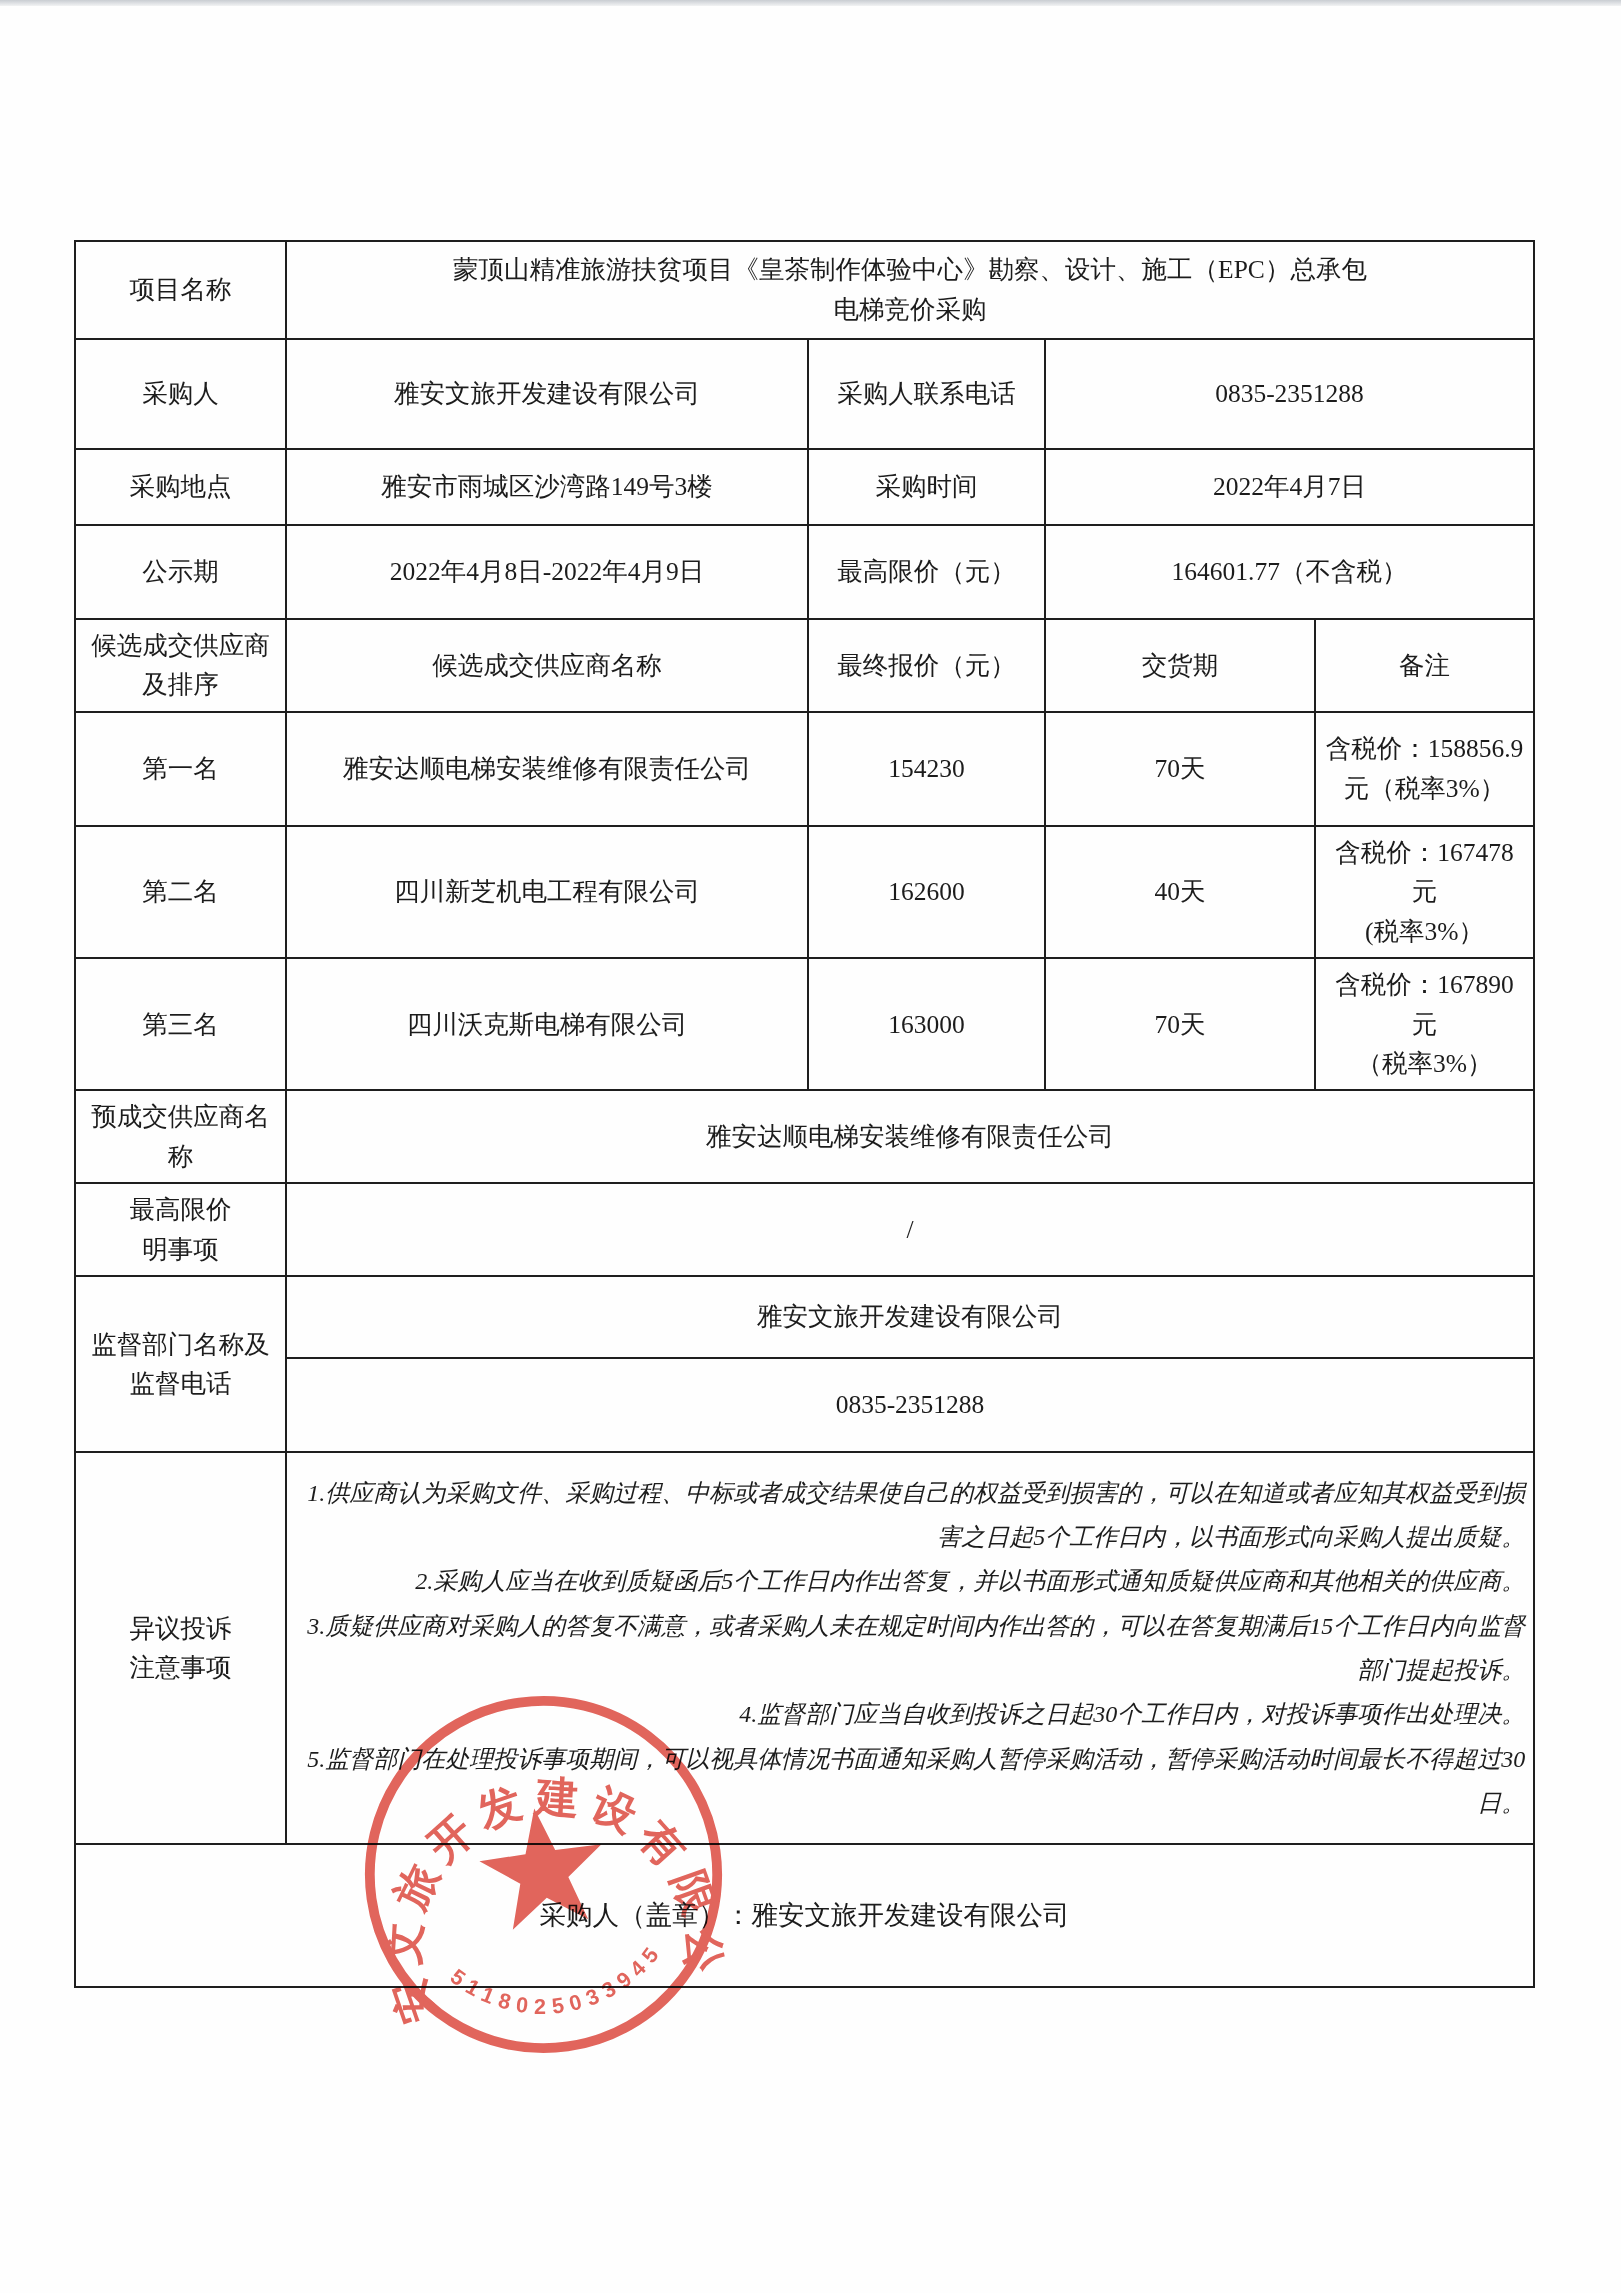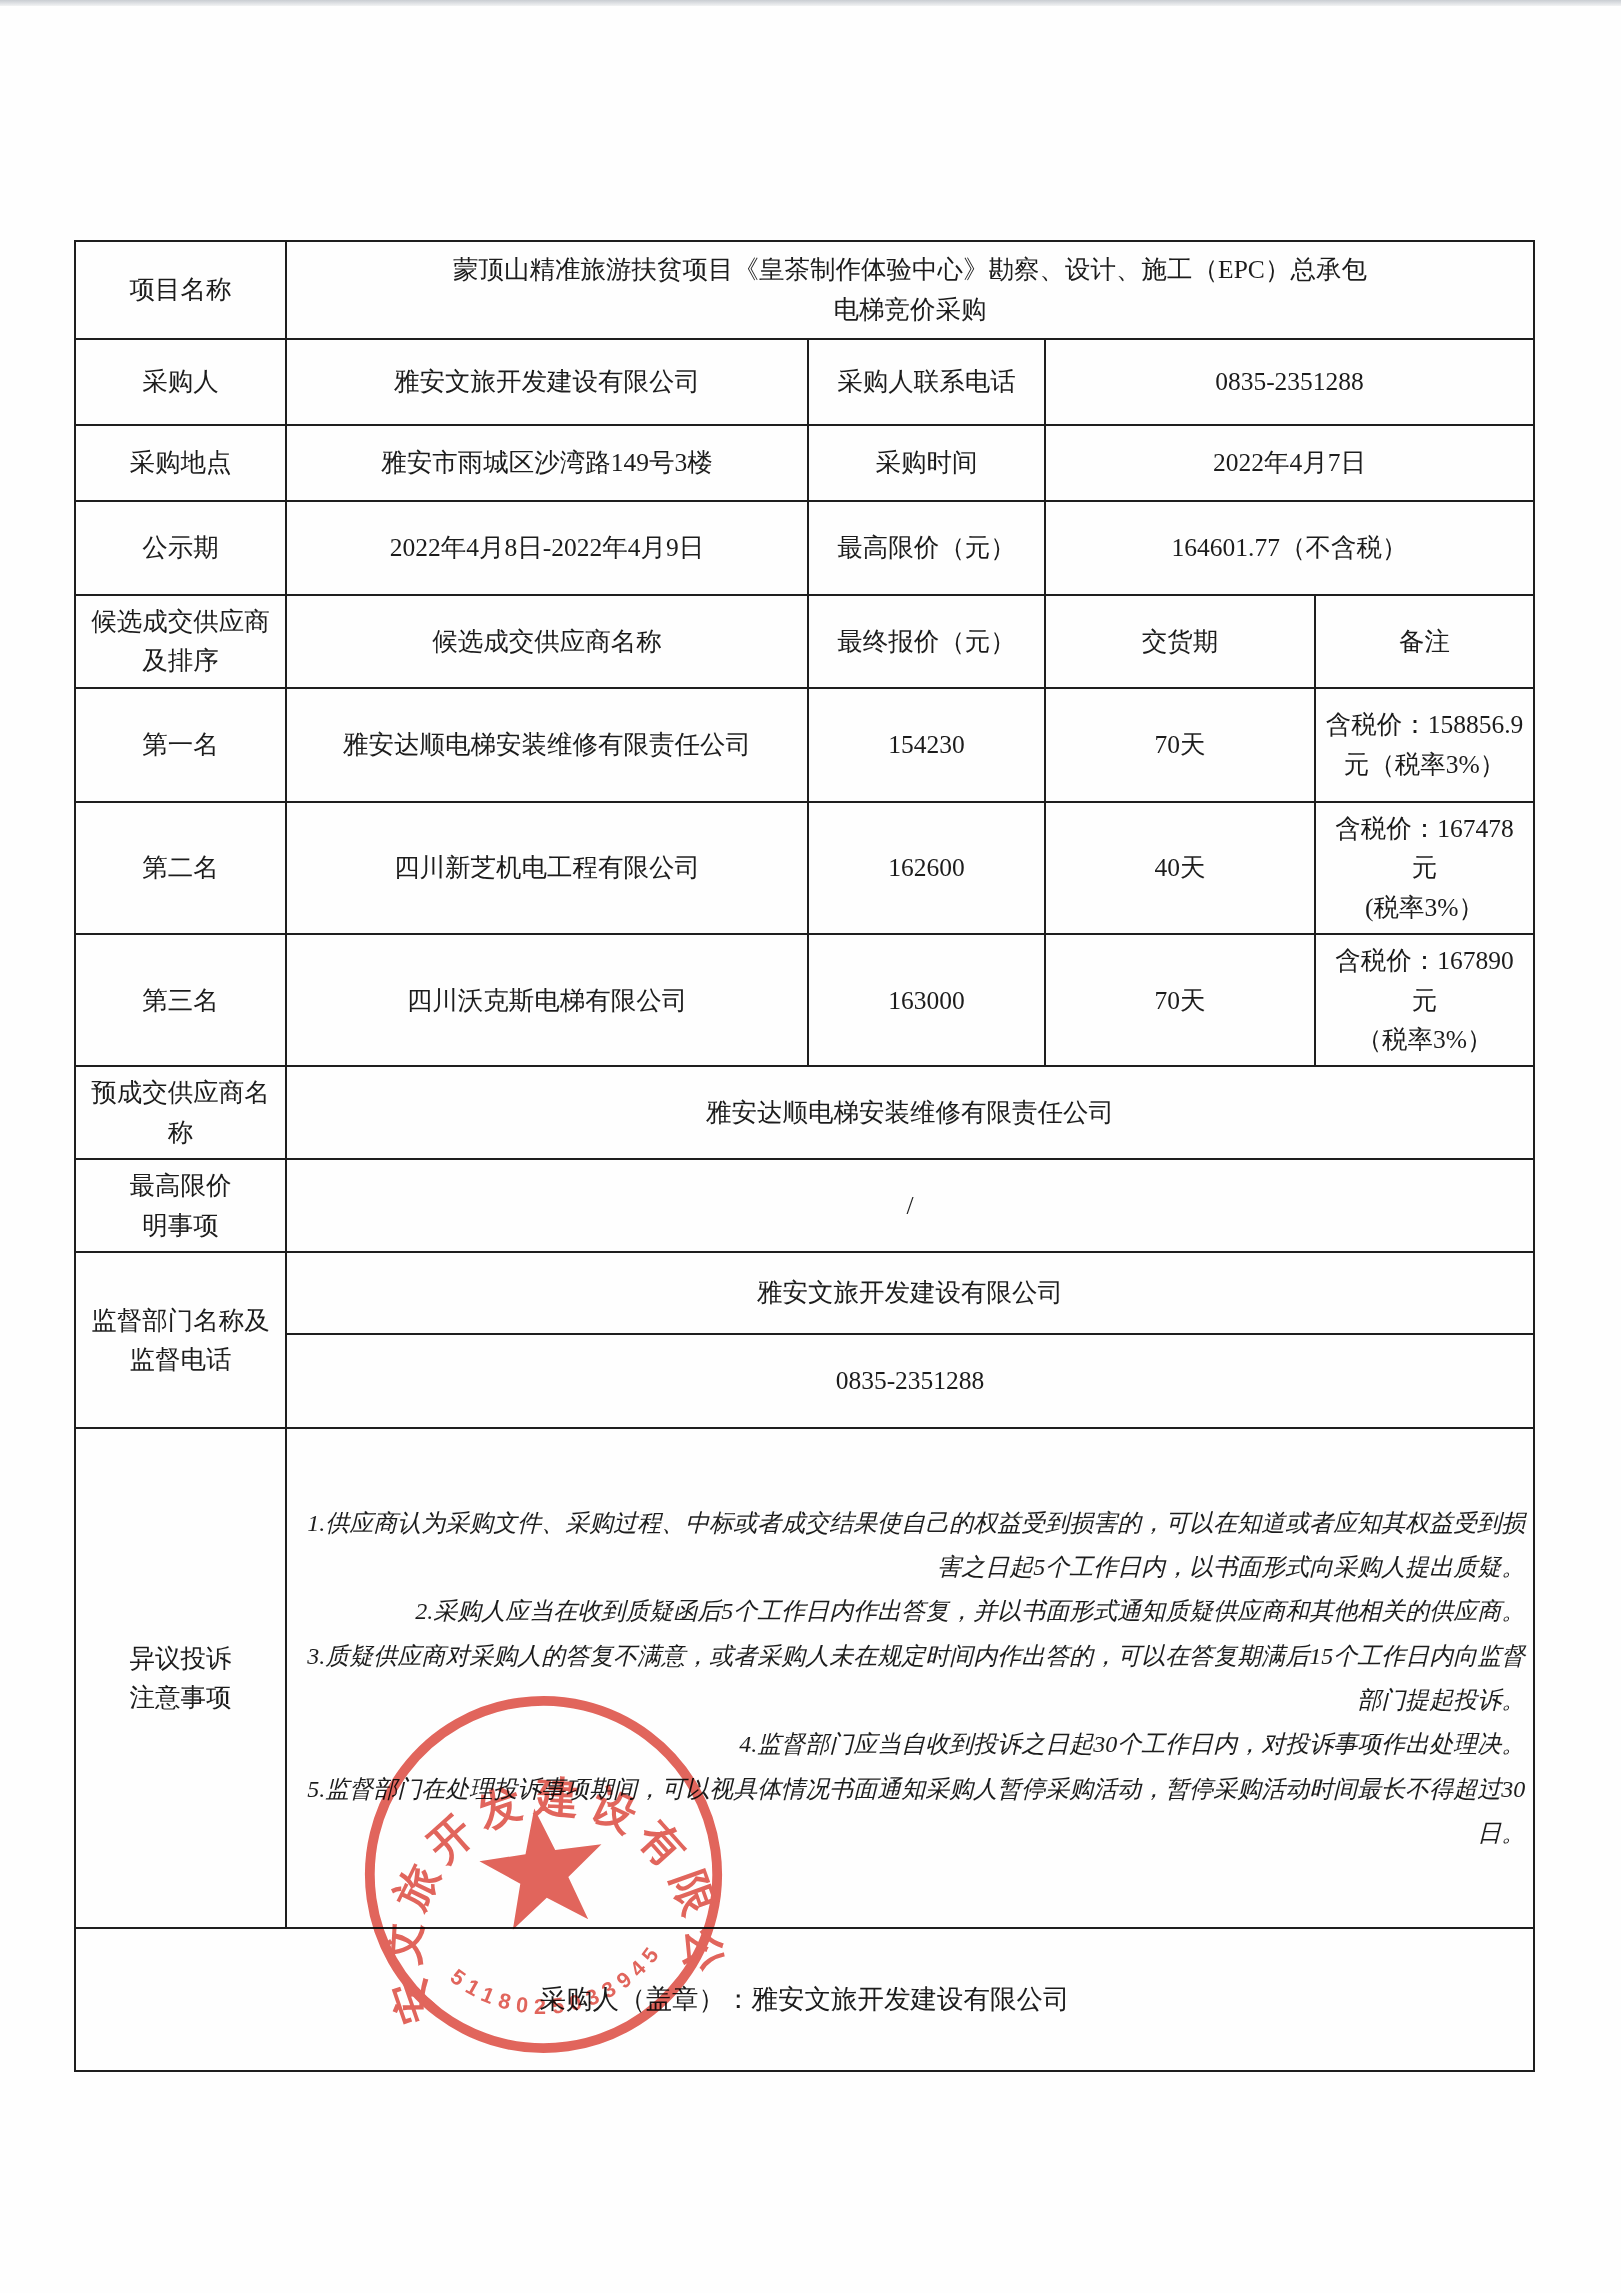--- a/index.html
+++ b/index.html
@@ -60,21 +60,21 @@
     </colgroup>
 
     <tbody>
         <tr>
       <td style="height:98px" class="pre">项目名称</td>
       <td colspan="4" class="pre">蒙顶山精准旅游扶贫项目《皇茶制作体验中心》勘察、设计、施工（EPC）总承包
 电梯竞价采购</td>
     </tr>
 
     <tr>
-      <td style="height:86px">采购人</td>
+      <td style="height:110px">采购人</td>
       <td>雅安文旅开发建设有限公司</td>
       <td>采购人联系电话</td>
       <td colspan="2">0835-2351288</td>
     </tr>
 
     <tr>
       <td style="height:76px">采购地点</td>
       <td>雅安市雨城区沙湾路149号3楼</td>
       <td>采购时间</td>
       <td colspan="2">2022年4月7日</td>
@@ -138,21 +138,21 @@
     <tr>
       <td rowspan="2" class="pre">监督部门名称及
 监督电话</td>
       <td colspan="4" style="height:82px">雅安文旅开发建设有限公司</td>
     </tr>
     <tr>
       <td colspan="4" style="height:94px">0835-2351288</td>
     </tr>
 
     <tr>
-      <td style="height:500px" class="pre">异议投诉
+      <td style="height:392px" class="pre">异议投诉
 注意事项</td>
       <td colspan="4" class="objection-cell">
         <div class="objection-item">1.供应商认为采购文件、采购过程、中标或者成交结果使自己的权益受到损害的，可以在知道或者应知其权益受到损害之日起5个工作日内，以书面形式向采购人提出质疑。</div>
         <div class="objection-item">2.采购人应当在收到质疑函后5个工作日内作出答复，并以书面形式通知质疑供应商和其他相关的供应商。</div>
         <div class="objection-item">3.质疑供应商对采购人的答复不满意，或者采购人未在规定时间内作出答的，可以在答复期满后15个工作日内向监督部门提起投诉。</div>
         <div class="objection-item">4.监督部门应当自收到投诉之日起30个工作日内，对投诉事项作出处理决。</div>
         <div class="objection-item">5.监督部门在处理投诉事项期间，可以视具体情况书面通知采购人暂停采购活动，暂停采购活动时间最长不得超过30日。</div>
       </td>
     </tr>
 

